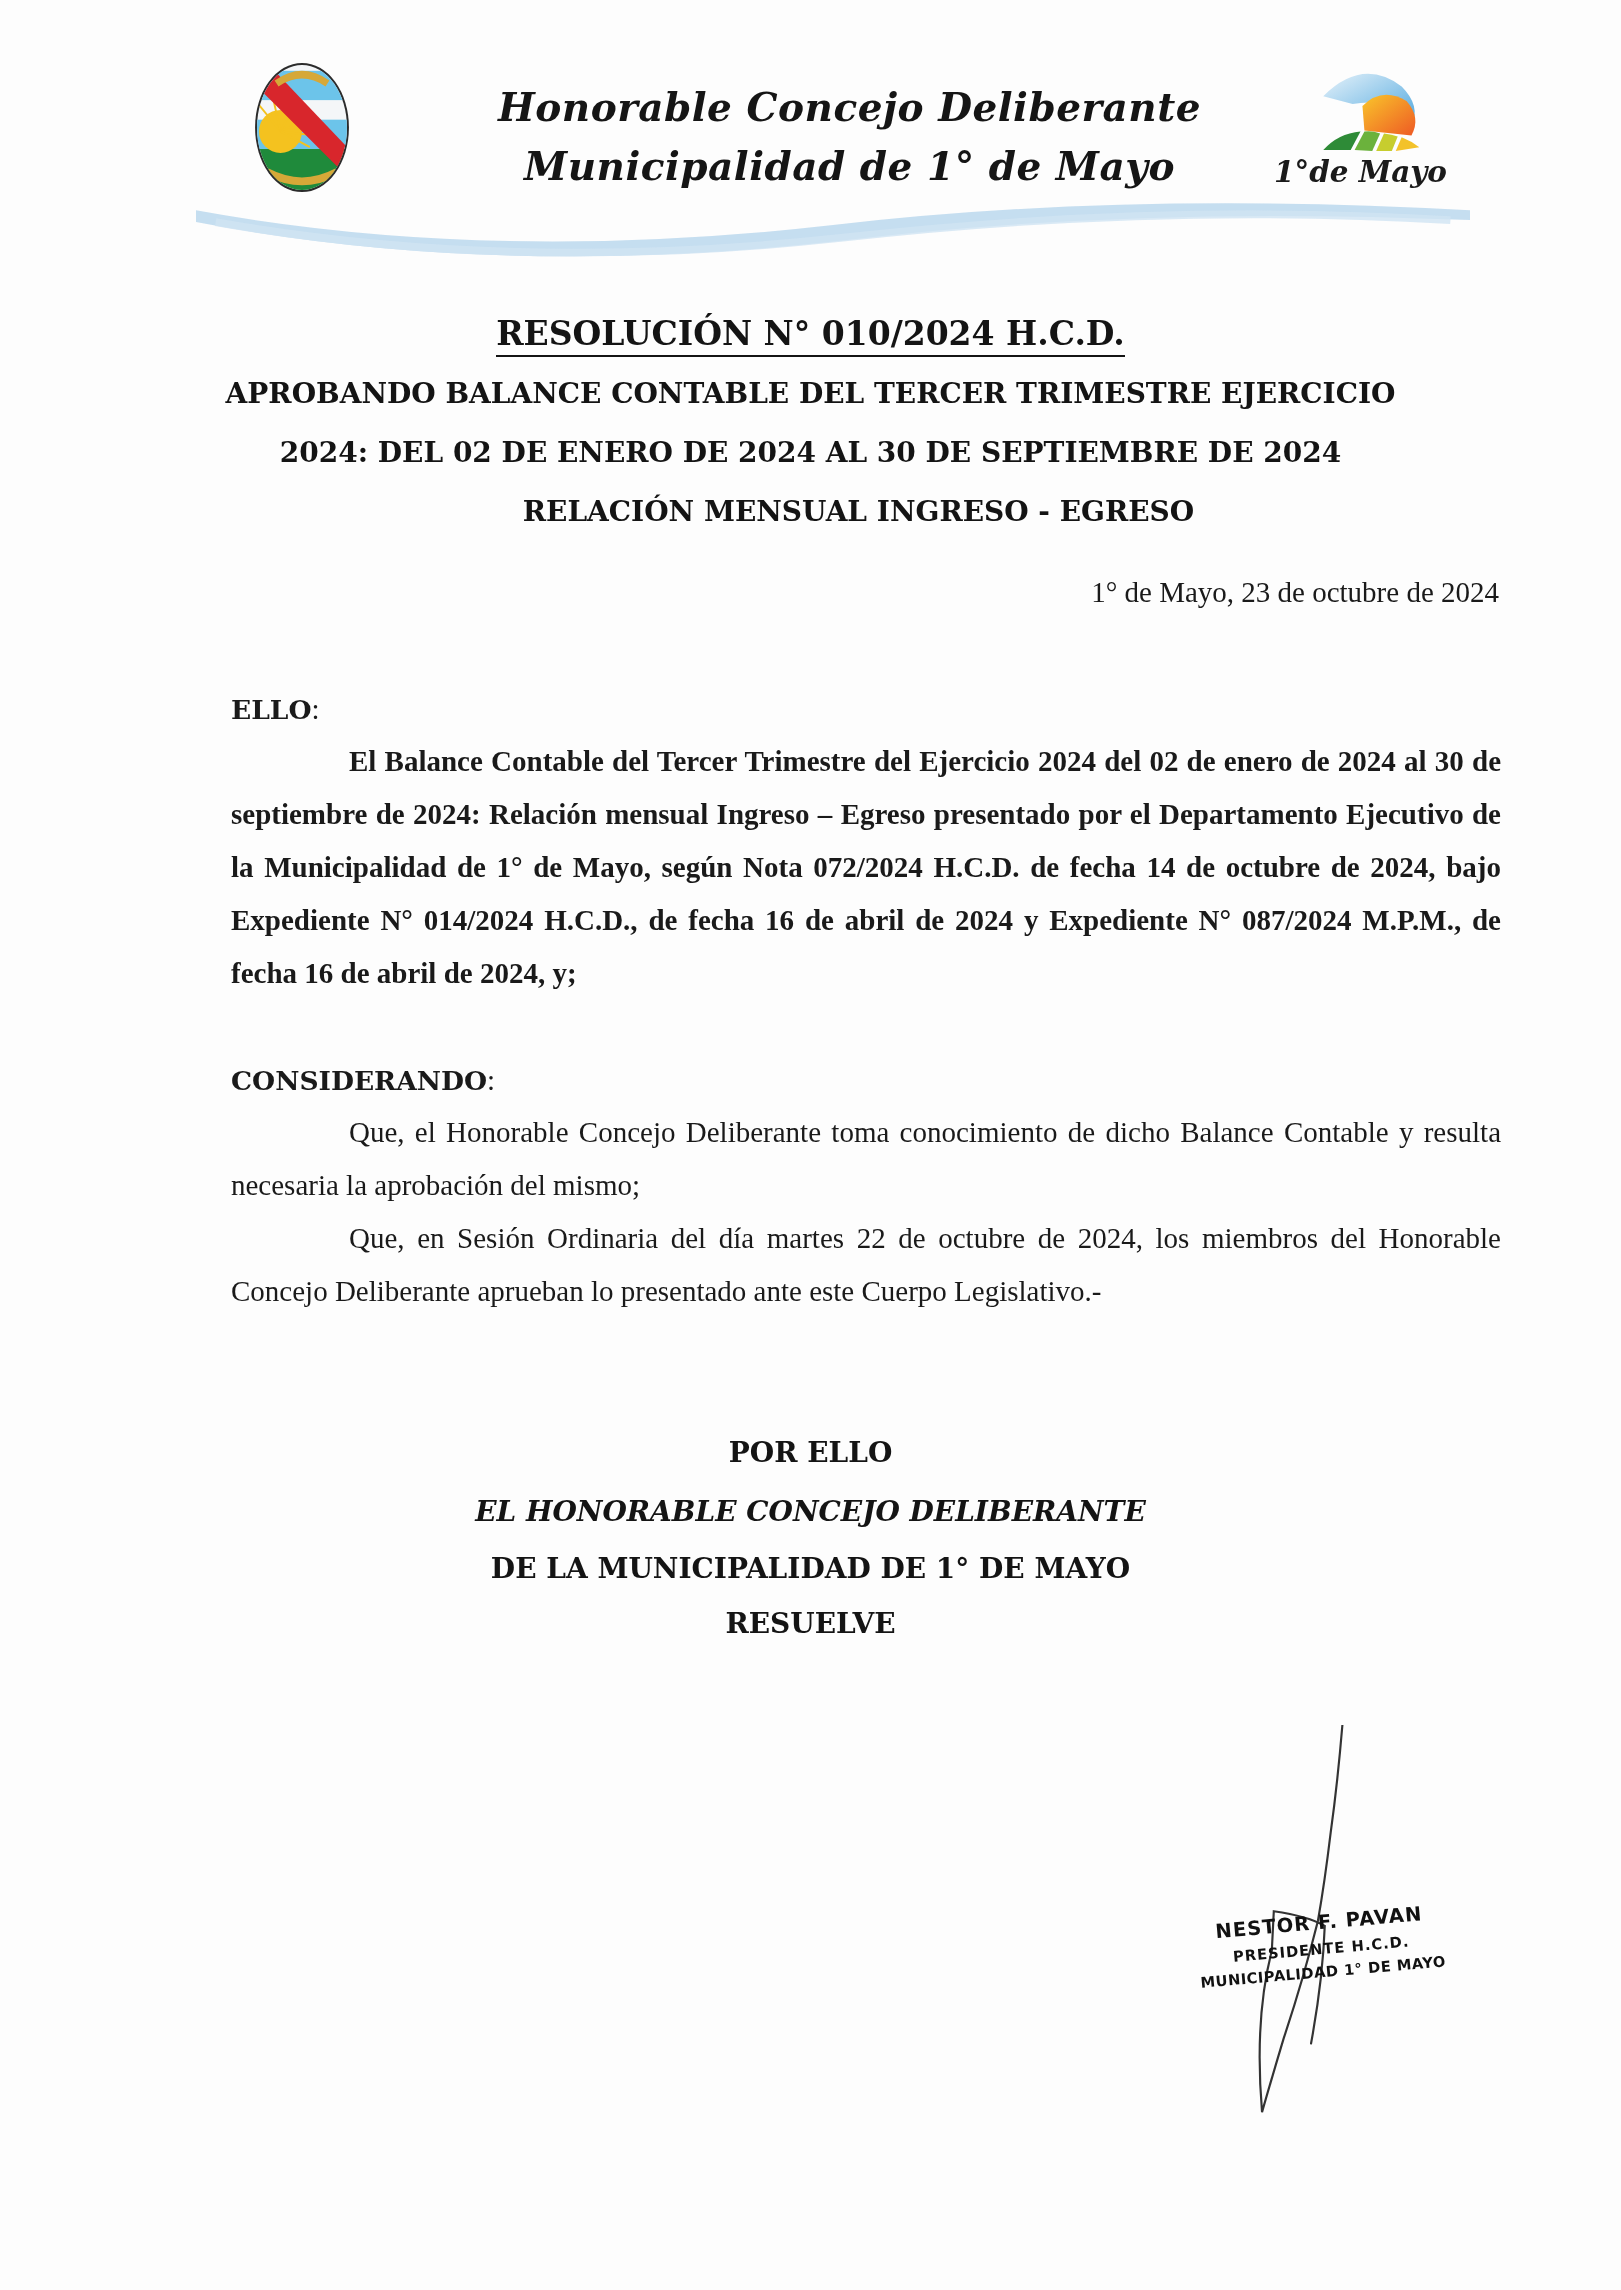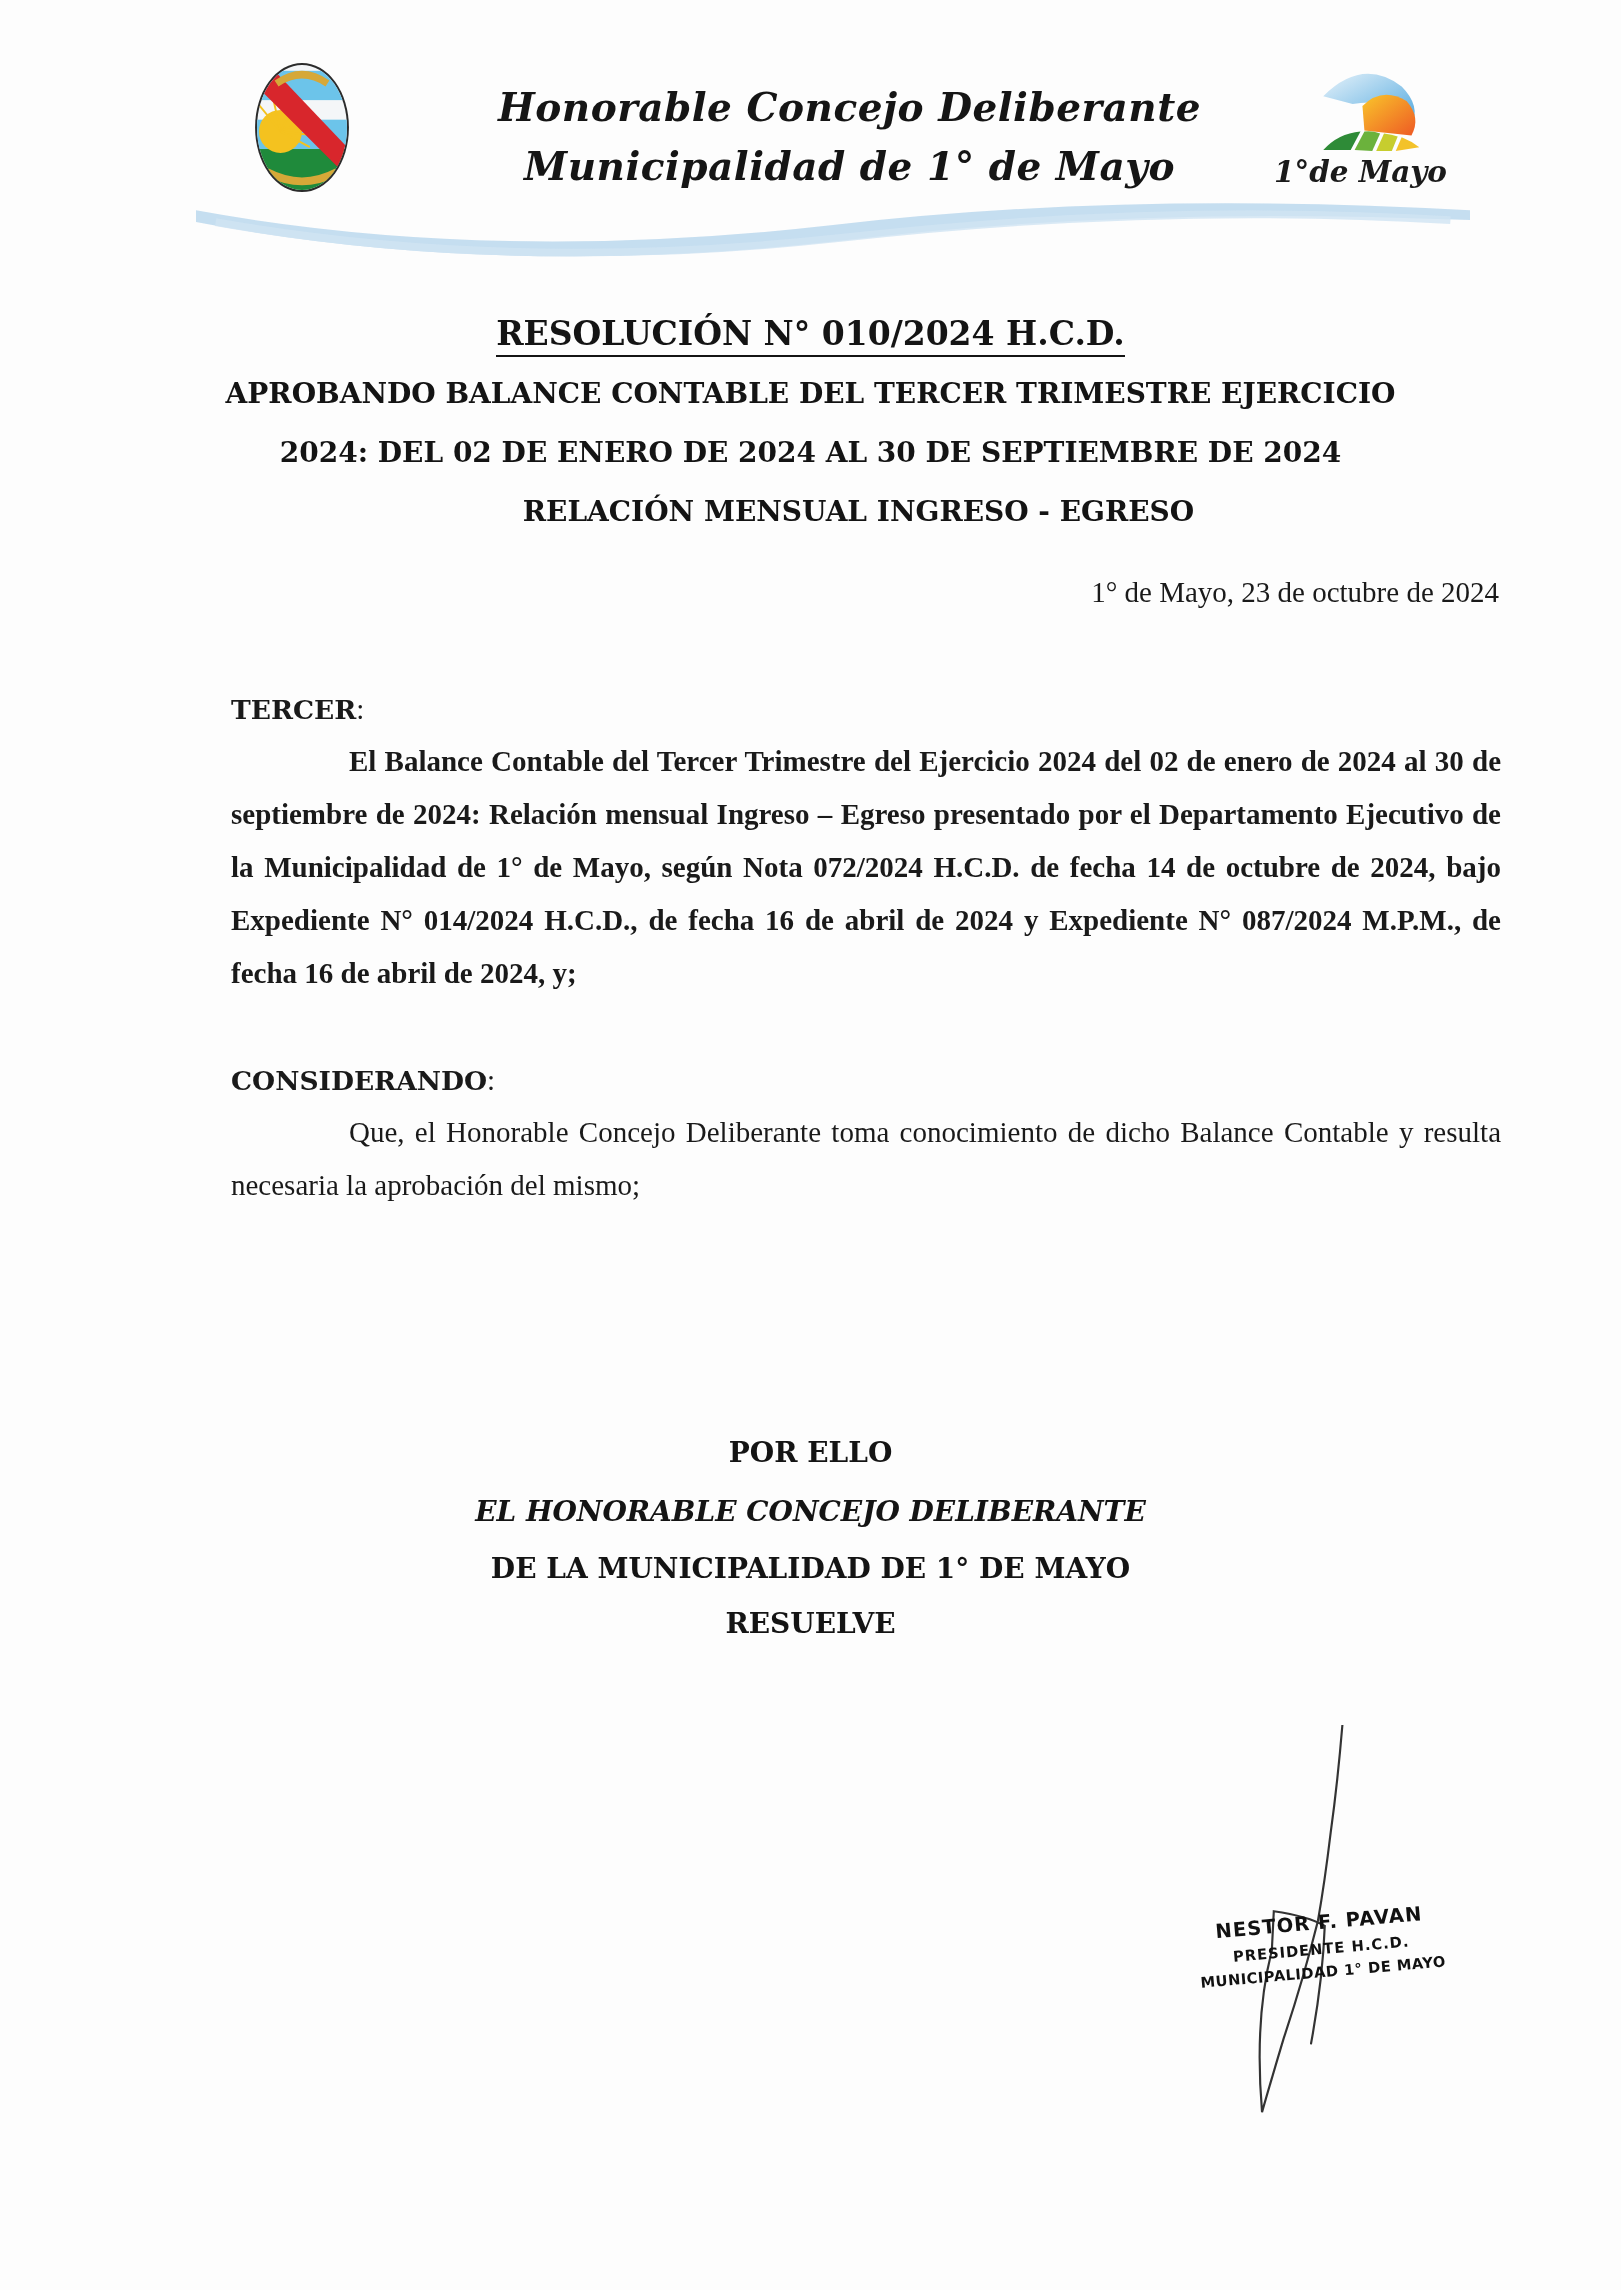--- a/index.html
+++ b/index.html
@@ -158,31 +158,32 @@
 <div id="res-title" class="abs title-center">
   <span>RESOLUCIÓN N° 010/2024 H.C.D.</span>
 </div>
 <div id="sub1" class="abs title-center">APROBANDO BALANCE CONTABLE DEL TERCER TRIMESTRE EJERCICIO</div>
 <div id="sub2" class="abs title-center">2024: DEL 02 DE ENERO DE 2024 AL 30 DE SEPTIEMBRE DE 2024</div>
 <div id="sub3" class="abs title-center">RELACIÓN MENSUAL INGRESO - EGRESO</div>
 
 <div id="date-line" class="abs">1° de Mayo, 23 de octubre de 2024</div>
 
 <div id="visto-head" class="abs section-head">
-  <span>TERCER</span><span class="colon">:</span>
+  <span>ELLO</span><span class="colon">:</span>
 </div>
 <div id="visto-body" class="abs body-text">
   <span class="indent">El Balance Contable del Tercer Trimestre del Ejercicio 2024 del 02 de enero de 2024 al 30 de septiembre de 2024: Relación mensual Ingreso – Egreso presentado por el Departamento Ejecutivo de la Municipalidad de 1° de Mayo, según Nota 072/2024 H.C.D. de fecha 14 de octubre de 2024, bajo Expediente N° 014/2024 H.C.D., de fecha 16 de abril de 2024 y Expediente N° 087/2024 M.P.M., de fecha 16 de abril de 2024, y;</span>
 </div>
 
 <div id="cons-head" class="abs section-head">
   <span>CONSIDERANDO</span><span class="colon">:</span>
 </div>
 <div id="cons-body" class="abs body-text">
   <span class="indent">Que, el Honorable Concejo Deliberante toma conocimiento de dicho Balance Contable y resulta necesaria la aprobación del mismo;</span>
+  <span class="indent">Que, en Sesión Ordinaria del día martes 22 de octubre de 2024, los miembros del Honorable Concejo Deliberante aprueban lo presentado ante este Cuerpo Legislativo.-</span>
 </div>
 
 <div id="por-ello" class="abs title-center">POR ELLO</div>
 <div id="hcd" class="abs title-center">EL HONORABLE CONCEJO DELIBERANTE</div>
 <div id="mun" class="abs title-center">DE LA MUNICIPALIDAD DE 1° DE MAYO</div>
 <div id="resuelve" class="abs title-center">RESUELVE</div>
 
 <div id="articles" class="abs body-text">
 </div>
 

